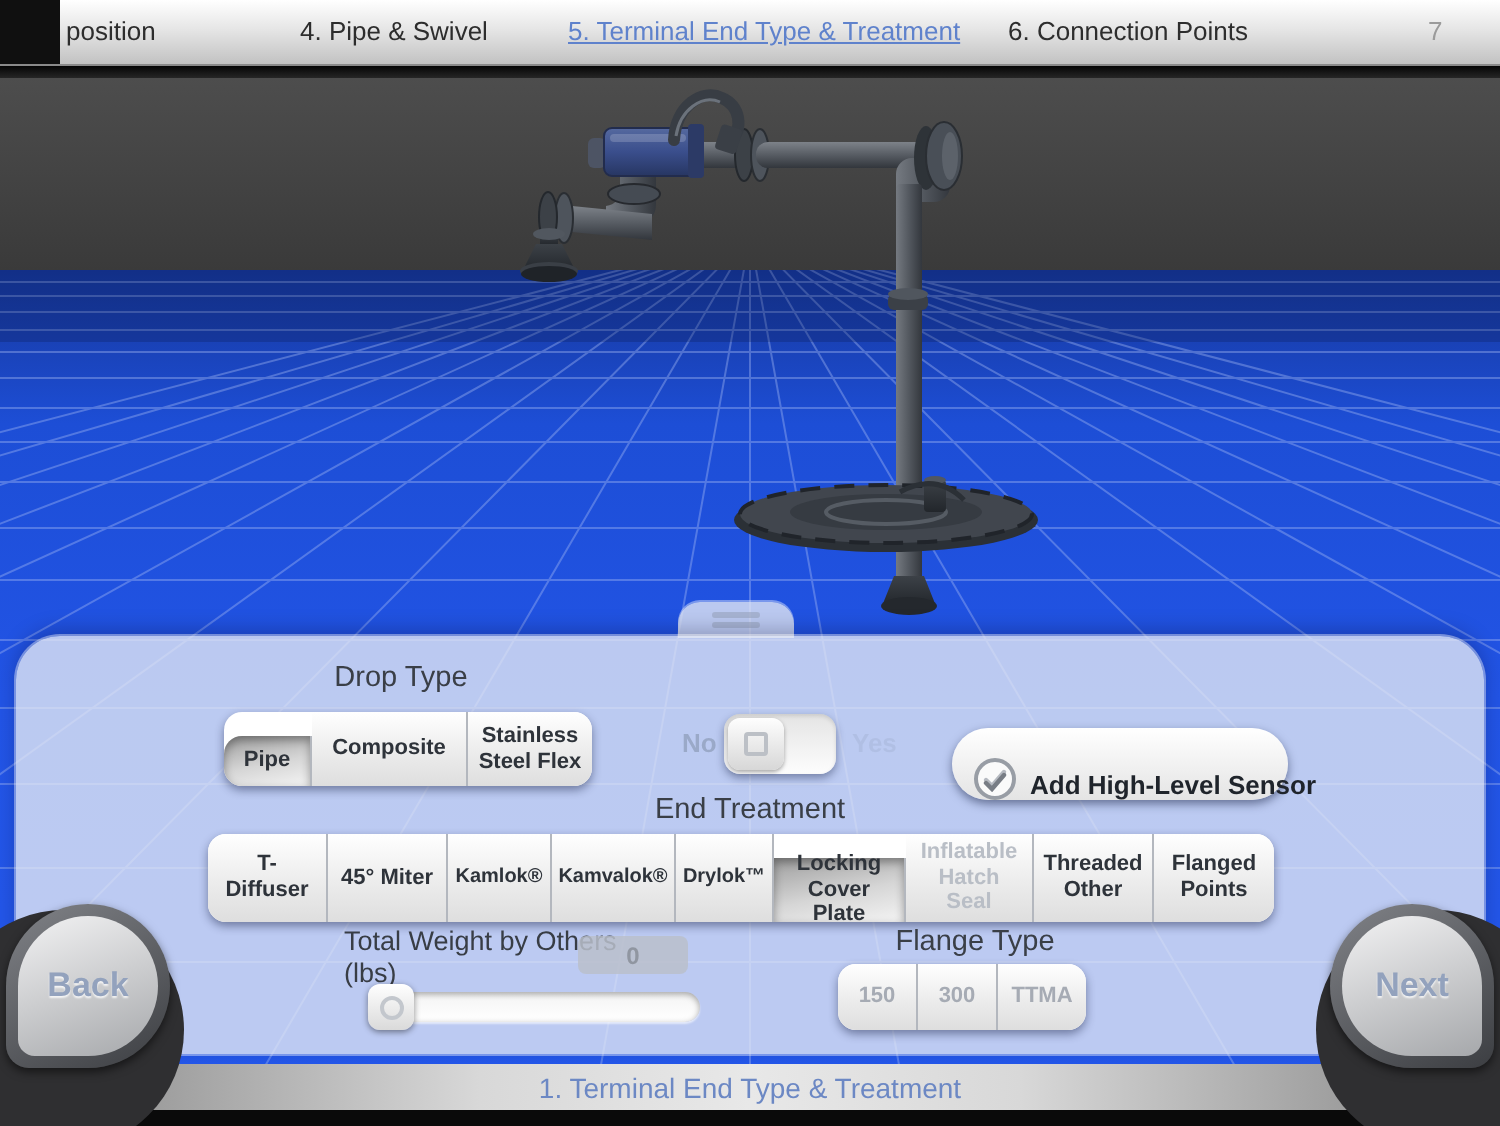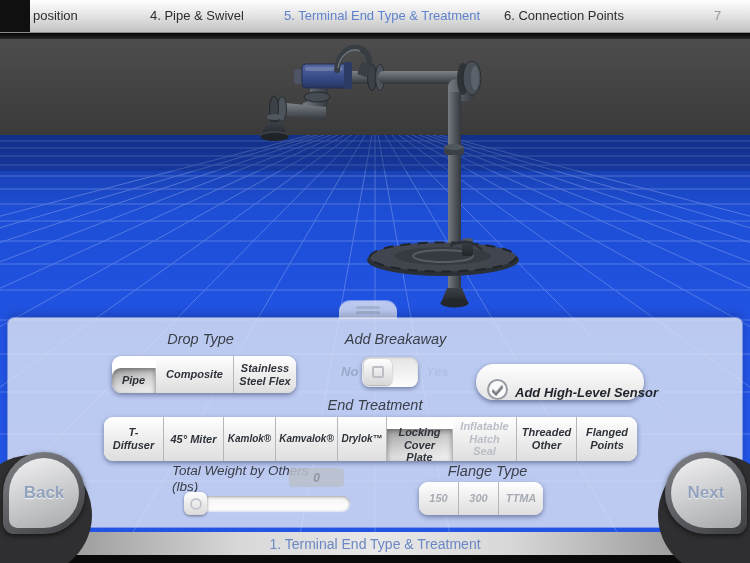--- a/index.html
+++ b/index.html
@@ -10,35 +10,35 @@
   #topbar{position:absolute;left:0;top:0;width:750px;height:32px;z-index:9;
           background:linear-gradient(#ffffff,#e6e6e6 45%,#c2c2c2);border-bottom:1px solid #8a8a8a;}
   #topbar-blackblock{position:absolute;left:0;top:0;width:30px;height:32px;background:#101010;}
   #nav-circle{position:absolute;left:4px;top:3px;width:26px;height:26px;border-radius:50%;
           border:2px solid #ececec;box-sizing:border-box;
           background:radial-gradient(circle at 35% 30%,#585858,#1a1a1a);
           box-shadow:0 1px 3px rgba(0,0,0,.7);display:flex;align-items:center;justify-content:center;}
   #nav-circle span{color:#fff;font-size:13px;font-weight:bold;line-height:1;transform:translateX(1px);}
   .tab{position:absolute;top:0;height:32px;line-height:32px;font-size:13px;font-weight:500;
        color:#2d2d2d;white-space:nowrap;}
-  .tab.active{color:#5f82cc;}
+  .tab.active{color:#5f82cc;text-decoration:underline;}
   .tab.dim{color:#9b9b9b;}
   #strip-under-topbar{position:absolute;left:0;top:32px;width:750px;height:7px;z-index:3;
        background:linear-gradient(#000,#262626);}
 
   
   #wall{position:absolute;left:0;top:39px;width:750px;height:96px;z-index:1;
         background:linear-gradient(#4d4d4d,#3a3a3a);}
   #floor{position:absolute;left:0;top:135px;width:750px;height:428px;z-index:1;}
   #model{position:absolute;left:0;top:0;width:750px;height:563px;z-index:2;pointer-events:none;}
 
   
   #panel{position:absolute;left:8px;top:318px;width:734px;height:209px;z-index:4;
-         background:rgba(226,231,244,0.80);border-radius:6px;
-         box-shadow:0 0 0 1px rgba(255,255,255,0.4),0 -3px 10px rgba(0,0,30,0.25);font-style:italic;}
+         background:rgba(226,231,244,0.80);border-radius:22px;
+         box-shadow:0 0 0 1px rgba(255,255,255,0.4),0 -3px 10px rgba(0,0,30,0.25);}
   #panel-handle{position:absolute;left:339px;top:301px;width:58px;height:18px;z-index:4;
          background:rgba(226,231,244,0.80);border-radius:11px 11px 0 0;
          box-shadow:0 -1px 0 rgba(255,255,255,0.4);}
   .handle-line{position:absolute;left:17px;width:24px;height:3px;border-radius:2px;
          background:rgba(150,160,185,0.55);}
 
   .sec-label{position:absolute;font-size:14.5px;color:#3a3f47;text-align:center;}
   
   .seg{position:absolute;display:flex;border-radius:9px;background:#fff;
        box-shadow:0 2px 5px rgba(15,25,60,0.45);}
@@ -206,21 +206,20 @@
   <div id="panel">
 
     <div class="sec-label" style="left:95px;top:13px;width:195px;">Drop Type</div>
 
     <div class="seg" style="left:104px;top:38px;height:37px;">
       <div class="opt selected" style="width:44px">Pipe</div>
       <div class="opt" style="width:78px">Composite</div>
       <div class="opt" style="width:62px">Stainless Steel Flex</div>
     </div>
 
-    <div class="sec-label" style="left:300px;top:13px;width:175px;">Add Breakaway</div>
     <div class="tog-side" style="left:333px;opacity:0.7;">No</div>
     <div id="breakaway-toggle">
       <div id="toggle-knob">
           <div class="sq"></div>
         </div>
     </div>
     <div class="tog-side" style="left:418px;opacity:0.22;">Yes</div>
 
     <div id="sensor-btn">
       <div id="sensor-icon">

